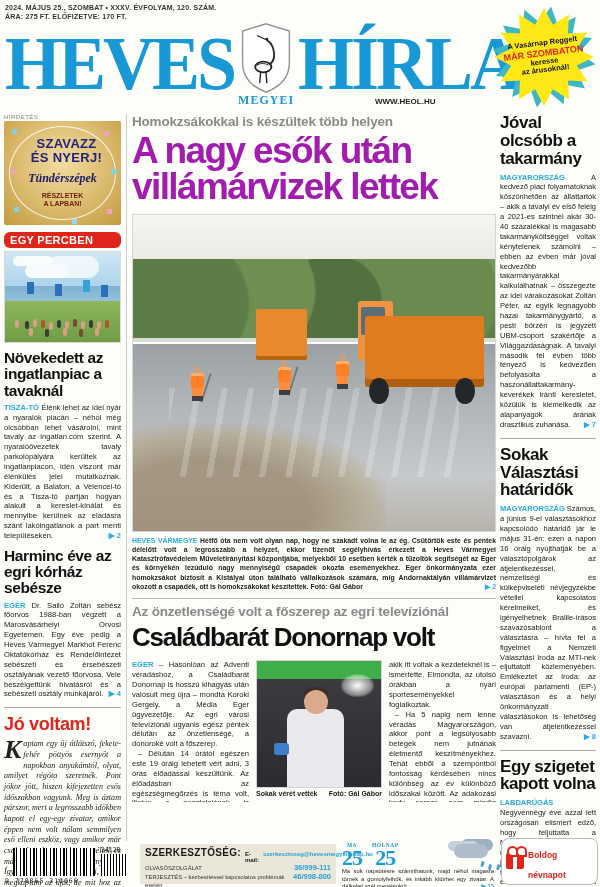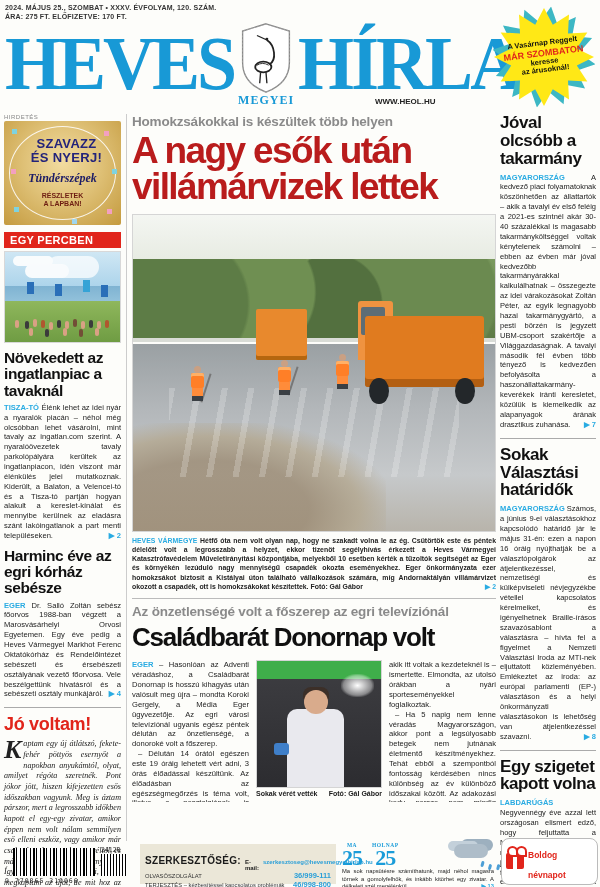--- a/index.html
+++ b/index.html
@@ -35,21 +35,21 @@
   .gold-ad { position:relative; width:100%; height:104px; border-radius:2px;
     background:radial-gradient(circle at 50% 40%, #f2dca0 0%, #dfc177 45%, #c49a3e 100%); overflow:hidden; }
   .gold-ad .ring { position:absolute; inset:5px; border:1.5px solid rgba(255,255,255,.85); border-radius:50%; }
   .gold-ad .confetti { position:absolute; width:5px; height:5px; background:#7fd3e0; top:8px; left:8px;
     box-shadow:92px 2px 0 #f3a0c0, 100px 40px 0 #7fd3e0, 95px 80px 0 #f3a0c0, 2px 78px 0 #7fd3e0, -1px 40px 0 #f3a0c0, 60px 90px 0 #9fd6ef; }
   .gold-ad .inner { position:absolute; inset:8px 4px; display:flex; flex-direction:column; justify-content:center; align-items:center; text-align:center; }
   .gold-ad .big { font-size:13px; font-weight:bold; color:#23237a; line-height:1.1; letter-spacing:.3px;margin-left:8px; }
   .gold-ad .script { font-family:"Liberation Serif", serif; font-style:italic; font-weight:bold; font-size:12px; color:#1c1c66; margin:5px 0 6px; }
   .gold-ad .small { font-size:7px; font-weight:bold; color:#6d1d12; line-height:1.25; }
 
-  .section-banner { margin-top:7px; background:#e1251b; color:#fff; font-weight:bold; font-size:11px; padding:2px 0 2px 6px; letter-spacing:.3px; }
+  .section-banner { margin-top:7px; background:#e1251b; color:#fff; font-weight:bold; font-size:11px; padding:2px 0 2px 6px; letter-spacing:.3px;border-radius:6px; }
 
   .beach-photo { position:relative; width:100%; height:92px; margin-top:3px; border:1px solid #d8d8d8; overflow:hidden; }
   .bp-sky { position:absolute; top:0; left:0; right:0; height:42%; background:linear-gradient(#cfe7f4,#a9d2ea); }
   .bp-cloud { position:absolute; top:4px; left:8px; width:40px; height:10px; background:#fff; border-radius:10px; box-shadow:40px 6px 0 6px #ffffffcc, 14px 10px 0 2px #fff; opacity:.9; }
   .bp-water { position:absolute; top:38%; left:0; right:0; height:18%; background:linear-gradient(#7fb3d2,#93c2db); }
   .bp-grass { position:absolute; bottom:0; left:0; right:0; height:46%; background:linear-gradient(#8fb75c,#6f9c43); }
   .bp-people { position:absolute; bottom:14px; left:10px; width:4px; height:8px; background:#d9a184; border-radius:2px;
     box-shadow:10px 1px 0 #3b3b3b, 18px -1px 0 #d9a184, 26px 0 0 #b0572f, 34px 2px 0 #d9a184, 42px 0 0 #3b3b3b, 50px 1px 0 #d9a184, 58px -1px 0 #724e36, 66px 1px 0 #d9a184, 74px 0 0 #3b3b3b, 82px 1px 0 #d9a184, 90px 0 0 #b0572f, 14px 8px 0 #d9a184, 30px 9px 0 #3b3b3b, 48px 8px 0 #d9a184, 64px 9px 0 #724e36, 80px 8px 0 #d9a184; }
   .bp-flag { position:absolute; top:30px; left:22px; width:7px; height:12px; background:#2a6fb8; box-shadow:28px 2px 0 #2a6fb8, 56px -2px 0 #35a3d6, 74px 3px 0 #2a6fb8; }
 
@@ -58,21 +58,21 @@
   .lead-in { color:#29abe2; font-weight:bold; }
   .pageref { color:#29abe2; font-weight:bold; float:right; }
 
   .hr { border-top:1px solid #aaa; margin:8px 0 6px; }
   .morning-title { color:#e1251b; font-size:18px; font-weight:bold; letter-spacing:-.3px; margin-bottom:4px; }
   .morning-body { font-family:"Liberation Serif", serif; font-style:italic; font-size:8.1px; line-height:1.32; text-align:justify; color:#222; }
   .dropcap { float:left; font-size:26px; line-height:22px; font-weight:bold; padding-right:2px; font-style:italic; }
 
   
   .kicker { font-size:13.5px; font-weight:bold; color:#8a8a8a; letter-spacing:-.2px; }
-  .main-headline { font-size:37px; font-weight:bold; color:#b91c1c; line-height:.98; letter-spacing:-1.6px; margin:4px 0 8px; }
+  .main-headline { font-size:37px; font-weight:bold; color:#a21caf; line-height:.98; letter-spacing:-1.6px; margin:4px 0 8px; }
   .flood-photo { position:relative; width:100%; height:318px; overflow:hidden; border:1px solid #d5d5d5; }
   .fp-sky { position:absolute; top:0; left:0; right:0; height:20%; background:linear-gradient(#f4f6f2,#e2e7dc); }
   .fp-trees { position:absolute; top:14%; left:0; right:0; height:26%;
     background:radial-gradient(circle at 12% 55%, #5d7c46 0 22%, transparent 23%),
                radial-gradient(circle at 32% 40%, #6f8f52 0 26%, transparent 27%),
                radial-gradient(circle at 55% 55%, #53703f 0 24%, transparent 25%),
                radial-gradient(circle at 78% 45%, #6b8a50 0 28%, transparent 29%),
                linear-gradient(#7b9a5e,#5d7a45); }
   .fp-rail { position:absolute; top:39%; left:0; right:0; height:4px; background:#d9dcd6; box-shadow:0 6px 0 #b9beb6; }
   .fp-road { position:absolute; top:41%; left:0; right:0; bottom:0;
@@ -122,21 +122,21 @@
   
   .footer { position:absolute; left:0; right:0; bottom:0; height:46px; }
   .barcode-block { position:absolute; left:5px; bottom:3px; width:128px; height:40px; }
   .bc-main { position:absolute; left:8px; top:4px; width:82px; height:28px;
     background:repeating-linear-gradient(90deg,#000 0 2px,#fff 2px 3px,#000 3px 4px,#fff 4px 7px,#000 7px 8px,#fff 8px 10px); }
   .bc-num { position:absolute; left:0; top:33px; font-family:"DejaVu Sans Mono", monospace; font-size:6.5px; letter-spacing:1px; }
   .bc-addon { position:absolute; right:6px; top:10px; width:26px; height:22px;
     background:repeating-linear-gradient(90deg,#000 0 1px,#fff 1px 3px,#000 3px 4px,#fff 4px 6px); }
   .bc-addon-num { position:absolute; right:6px; top:2px; width:26px; font-family:"DejaVu Sans Mono", monospace; font-size:6.5px; }
 
-  .editorial { position:absolute; left:140px; bottom:3px; width:196px; height:40px; background:#ebe7d8; padding:11px 5px; }
+  .editorial { position:absolute; left:140px; bottom:3px; width:196px; height:40px; background:#ebe7d8; padding:3px 5px; }
   .ed-top { display:flex; align-items:baseline; gap:4px; }
   .ed-title { font-size:10px; font-weight:bold; letter-spacing:.3px; }
   .ed-email-label { font-size:6px; font-weight:bold; }
   .ed-email { font-size:6px; font-weight:bold; color:#2a9fd8; }
   .ed-row { display:flex; justify-content:space-between; align-items:baseline; line-height:1.25; }
   .ed-row .lbl { font-size:5.8px; color:#333; }
   .ed-row .phone { font-size:7.5px; font-weight:bold; color:#2a9fd8; white-space:nowrap; }
 
   .weather { position:absolute; left:342px; bottom:3px; width:152px; height:42px; }
   .w-temps { position:absolute; top:0; left:0; display:flex; gap:10px; }

